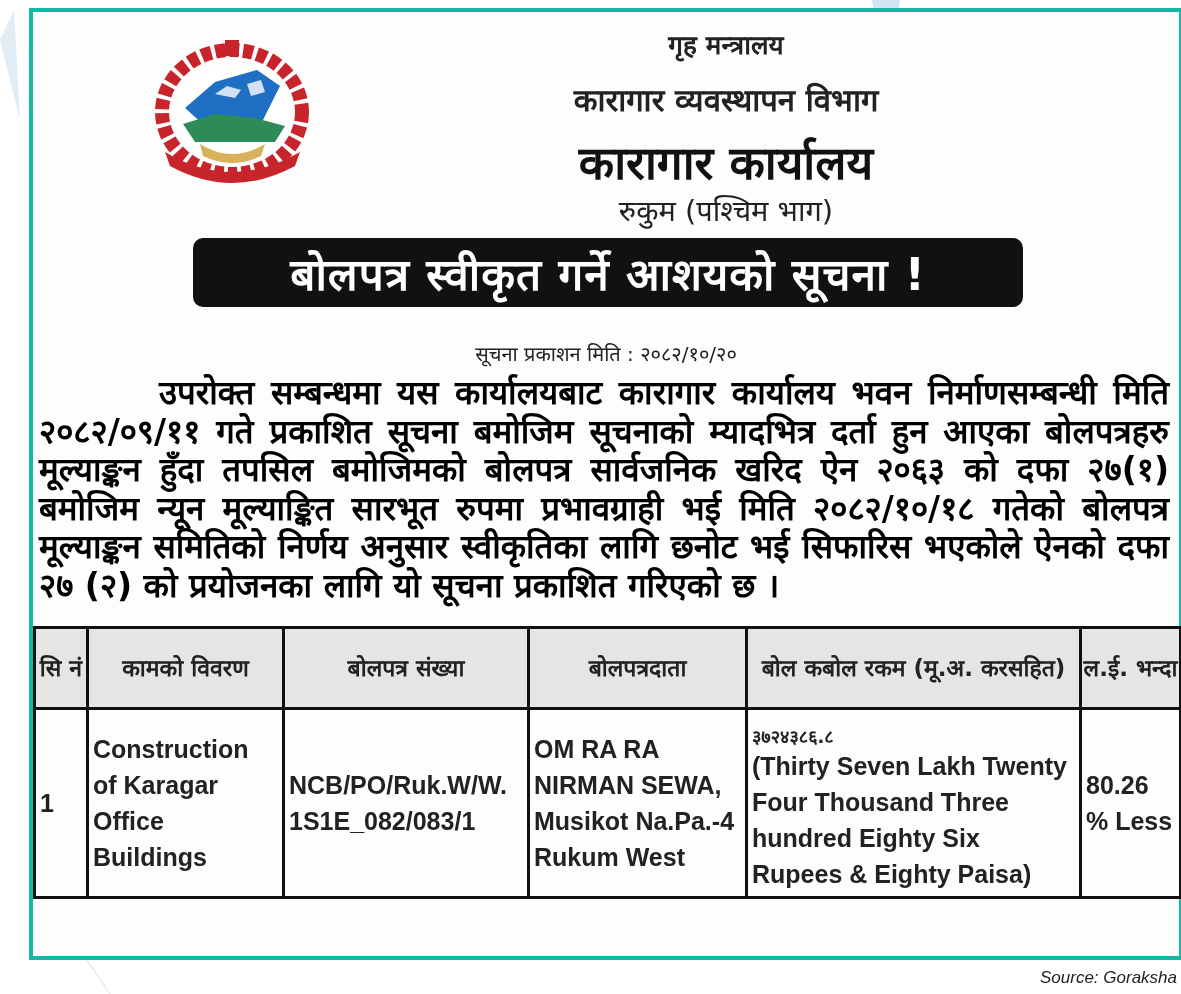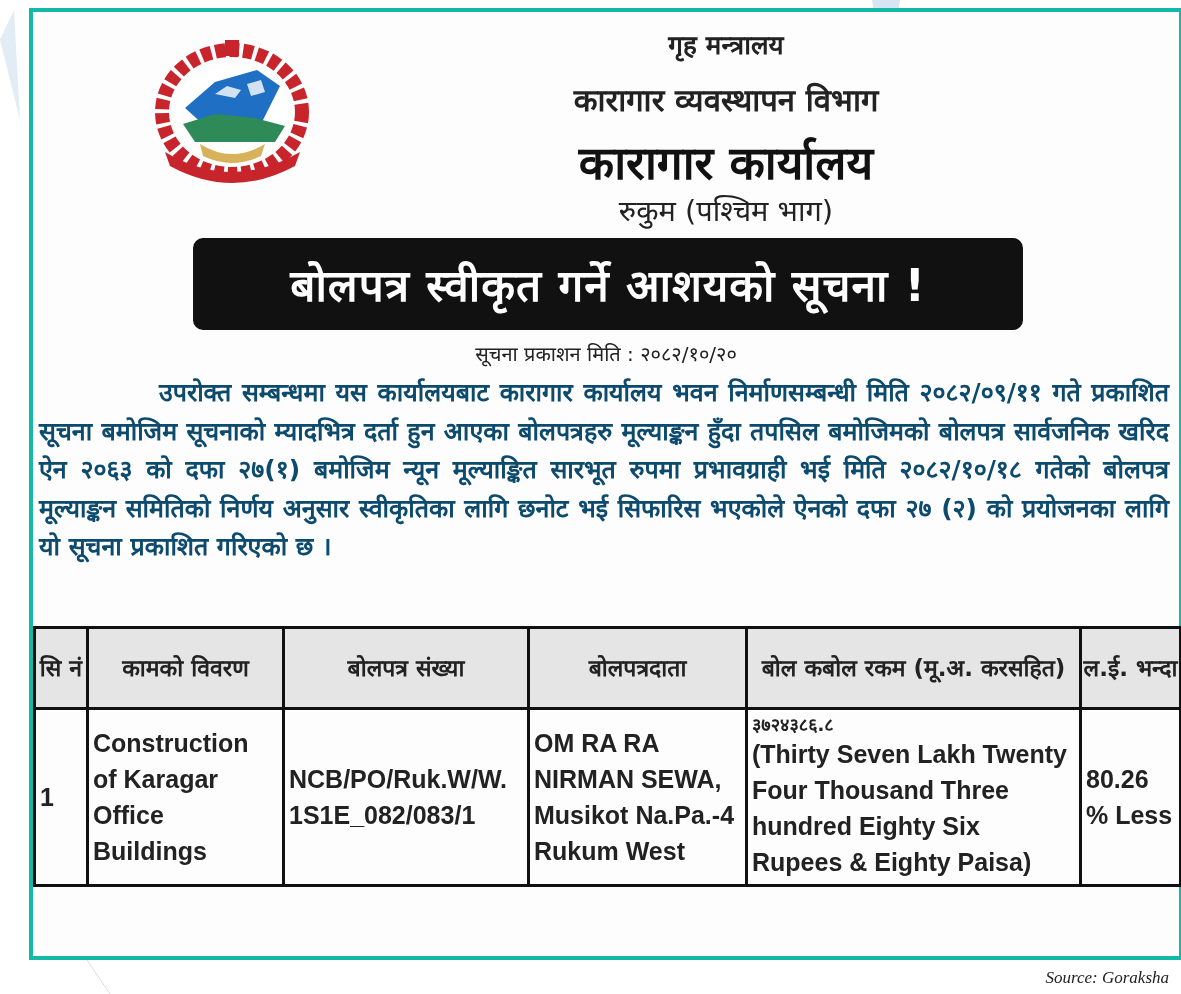--- a/index.html
+++ b/index.html
@@ -4,30 +4,30 @@
 <style>
   html, body { margin: 0; padding: 0; background: #ffffff; }
   body { width: 1181px; height: 994px; position: relative; overflow: hidden; font-family: "DejaVu Sans", sans-serif; color: #111; }
   .frame { position: absolute; left: 29px; top: 8px; width: 1146px; height: 944px; border: 4px solid #14b8a6; background: #fdfdfd; }
   .emblem { position: absolute; left: 112px; top: 22px; width: 175px; height: 152px; }
   .hdr { position: absolute; left: 0; width: 100%; text-align: center; }
   .ministry { top: 14px; font-size: 26px; font-weight: bold; color: #222; left: 120px; }
   .dept { top: 66px; font-size: 31px; font-weight: bold; color: #222; left: 120px; }
   .office { top: 118px; font-size: 46px; font-weight: 900; color: #111; left: 120px; }
   .loc { top: 178px; font-size: 29px; color: #222; left: 120px; }
-  .banner { position: absolute; left: 160px; top: 226px; width: 830px; height: 92px; background: #111; border-radius: 10px; color: #fff; font-size: 44px; font-weight: bold; display: flex; align-items: center; justify-content: center; letter-spacing: 1px; }
+  .banner { position: absolute; left: 160px; top: 226px; width: 830px; height: 69px; background: #111; border-radius: 10px; color: #fff; font-size: 44px; font-weight: bold; display: flex; align-items: center; justify-content: center; letter-spacing: 1px; }
   .pubdate { position: absolute; top: 328px; left: 0; width: 100%; text-align: center; font-size: 20px; font-weight: normal; color: #222; }
-  .body-text { position: absolute; left: 6px; top: 362px; width: 1130px; font-size: 25px; font-weight: bold; line-height: 38.5px; text-align: justify; color: #0c4a6e; text-indent: 120px; }
+  .body-text { position: absolute; left: 6px; top: 362px; width: 1130px; font-size: 33px; font-weight: bold; line-height: 38.5px; text-align: justify; color: #000000; text-indent: 120px; }
   table.bids { position: absolute; left: 0; top: 614px; width: 1146px; border-collapse: collapse; table-layout: fixed; }
   table.bids th, table.bids td { border: 3px solid #111; vertical-align: middle; }
   table.bids th { background: #e5e5e5; font-size: 23px; font-weight: bold; height: 76px; text-align: center; color: #222; line-height: 32px; }
   table.bids td { font-family: "Liberation Sans", sans-serif; font-size: 25px; font-weight: bold; height: 170px; color: #222; line-height: 36px; padding: 0 4px; }
   table.bids tr.sig td { height: 60px; font-family: "DejaVu Sans", sans-serif; font-size: 30px; text-align: right; padding-right: 80px; border-top: 3px solid #111; }
   .amt-np { font-size: 18px; font-family: "DejaVu Sans", sans-serif; display: block; line-height: 22px; }
-  .source { position: absolute; right: 12px; bottom: 6px; font-family: Liberation Serif, serif; font-style: italic; font-size: 17px; color: #222; }
+  .source { position: absolute; right: 4px; bottom: 6px; font-family: Liberation Sans, sans-serif; font-style: italic; font-size: 17px; color: #222; }
   .wm { position: absolute; pointer-events: none; }
 </style>
 </head>
 <body>
 
 <svg class="wm" style="left:0;top:0" width="1181" height="994">
   <polygon points="0,40 14,10 20,120" fill="#cfe0ef" opacity="0.6"></polygon>
   <polygon points="872,0 900,0 886,90" fill="#b9d3ea" opacity="0.6"></polygon>
   <polygon points="874,890 898,890 886,960" fill="#b9d3ea" opacity="0.6"></polygon>
   <line x1="60" y1="920" x2="110" y2="994" stroke="#ddd" stroke-width="1"></line>
@@ -79,21 +79,21 @@
         <th>बोल कबोल रकम (मू.अ. करसहित)</th>
         <th>ल.ई. भन्दा</th>
       </tr>
     </thead>
     <tbody>
       <tr>
         <td>1</td>
         <td>Construction of Karagar Office Buildings</td>
         <td>NCB/PO/Ruk.W/W. 1S1E_082/083/1</td>
         <td>OM RA RA NIRMAN SEWA, Musikot Na.Pa.-4 Rukum West</td>
-        <td style="vertical-align:top;padding-top:4px;">
+        <td style="vertical-align:top;padding-top:16px;">
           <span class="amt-np">३७२४३८६.८</span>
           <span>(Thirty Seven Lakh Twenty Four Thousand Three hundred Eighty Six Rupees &amp; Eighty Paisa)</span>
         </td>
         <td>80.26 % Less</td>
       </tr>
     </tbody>
   </table>
 </div>
 
 <div class="source">Source: Goraksha</div>

